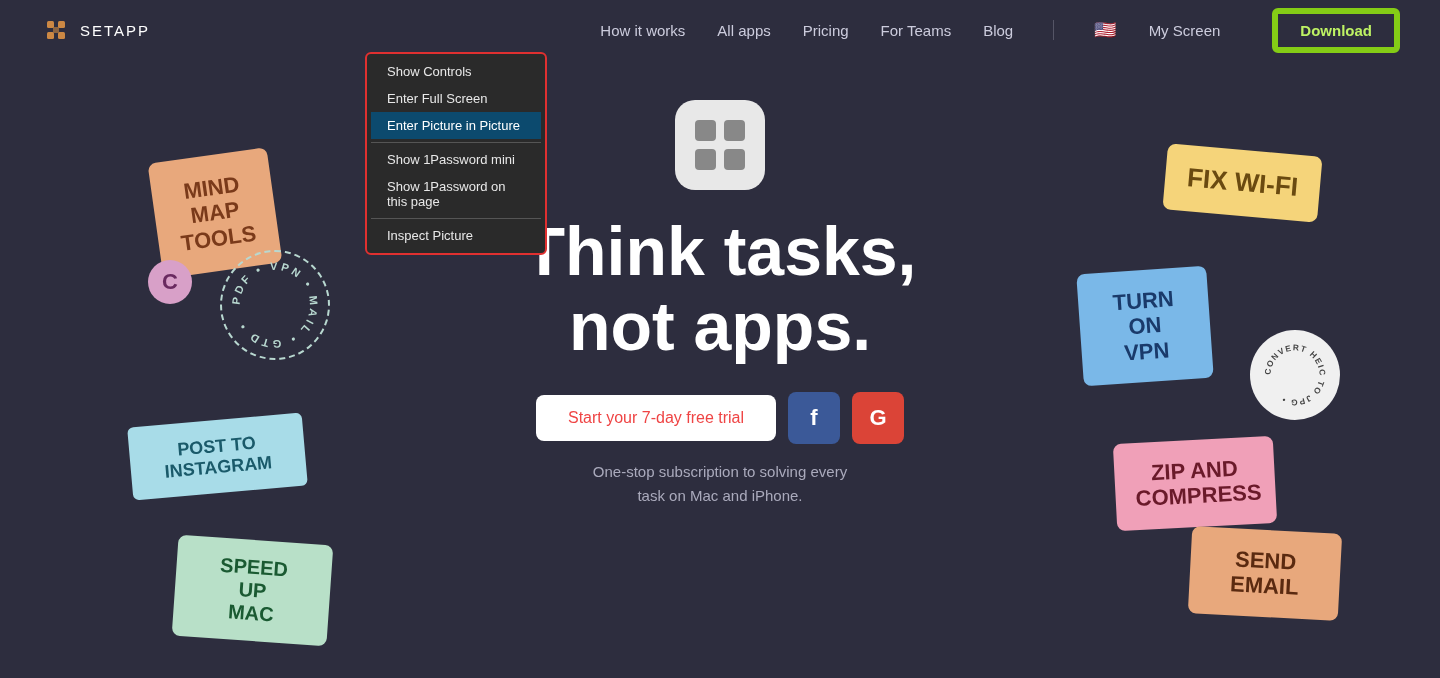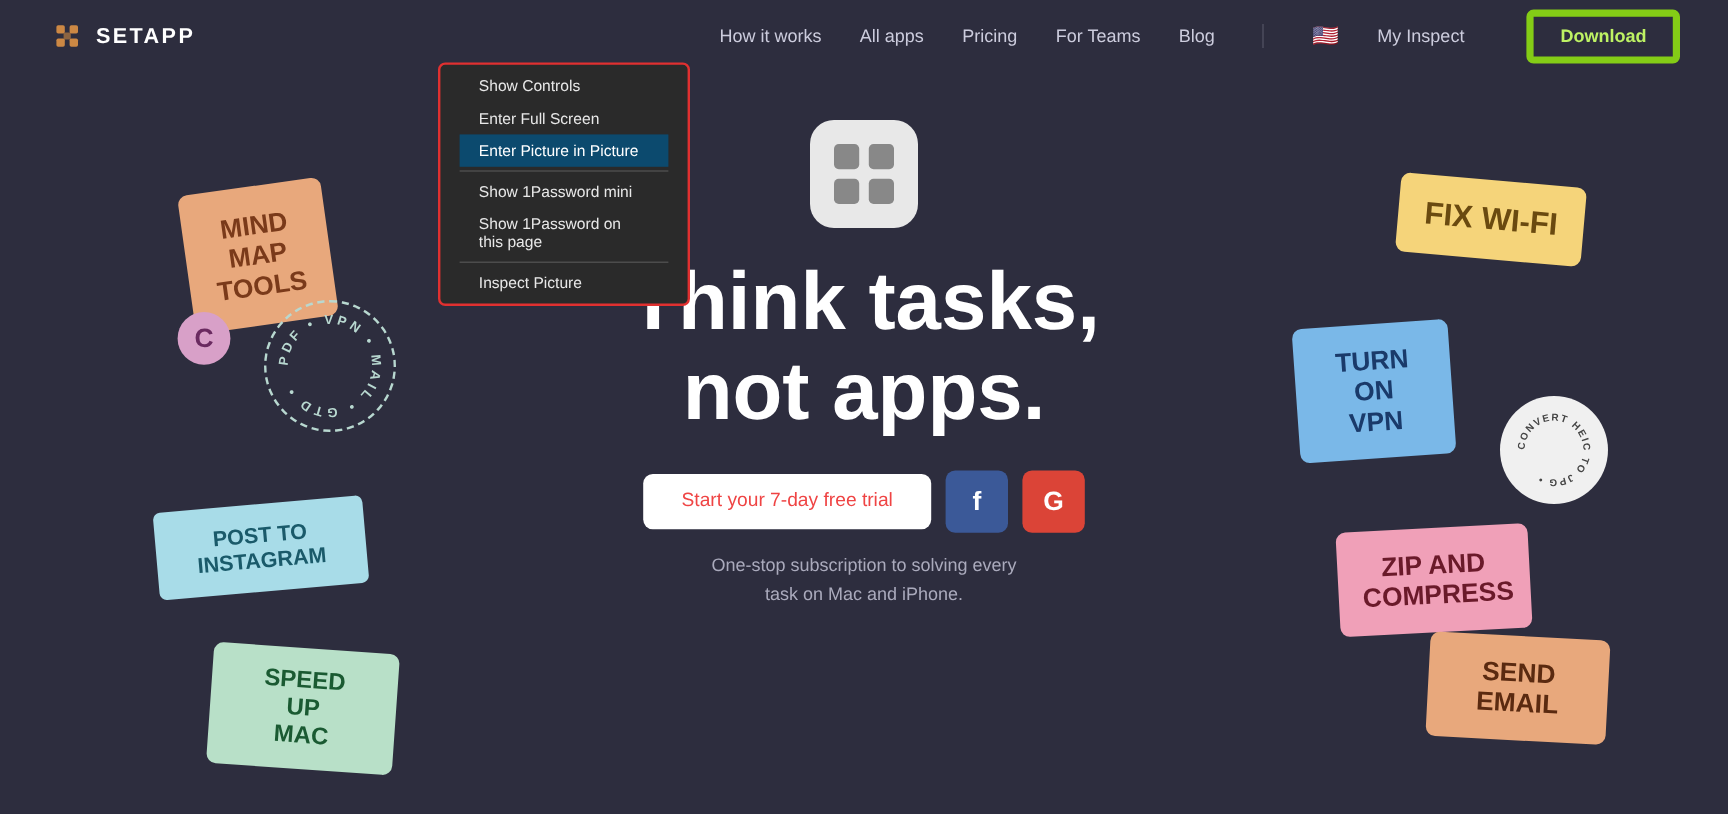--- a/index.html
+++ b/index.html
@@ -26,22 +26,22 @@
       align-items: center;
       gap: 8px;
       margin-right: auto;
     }
     .logo-icon {
       width: 32px;
       height: 32px;
     }
     .logo-text {
       color: #ffffff;
-      font-size: 18px;
-      font-weight: 700;
+      font-size: 15px;
+      font-weight: 400;
       letter-spacing: 2px;
     }
     .nav-links {
       display: flex;
       align-items: center;
       gap: 32px;
     }
     .nav-link {
       color: #ccccdd;
       font-size: 15px;
@@ -72,25 +72,25 @@
       border-radius: 6px;
       cursor: pointer;
       margin-left: 20px;
     }
 
     
     .context-menu {
       position: absolute;
       top: 52px;
       left: 365px;
-      width: 210px;
+      width: 182px;
       background: #2a2a2a;
       border: 2.5px solid #e03030;
       border-radius: 6px;
-      padding: 4px 16px;
+      padding: 4px 4px;
       z-index: 200;
     }
     .context-item {
       padding: 6px 16px;
       font-size: 13px;
       color: #e8e8e8;
       cursor: pointer;
     }
     .context-item.active {
       background: #0c4a6e;
@@ -340,21 +340,21 @@
   </div>
 
   <div class="nav-links">
     <a class="nav-link">How it works</a>
     <a class="nav-link">All apps</a>
     <a class="nav-link">Pricing</a>
     <a class="nav-link">For Teams</a>
     <a class="nav-link">Blog</a>
     <div class="nav-divider"></div>
     <span class="flag-icon">🇺🇸</span>
-    <span class="nav-my-setapp">My Inspect</span>
+    <span class="nav-my-setapp">My Screen</span>
     <button class="btn-download">Download</button>
   </div>
 </nav>
 
 <div class="context-menu">
   <div class="context-item">Show Controls</div>
   <div class="context-item">Enter Full Screen</div>
   <div class="context-item active">Enter Picture in Picture</div>
   <div class="context-separator"></div>
   <div class="context-item">Show 1Password mini</div>

